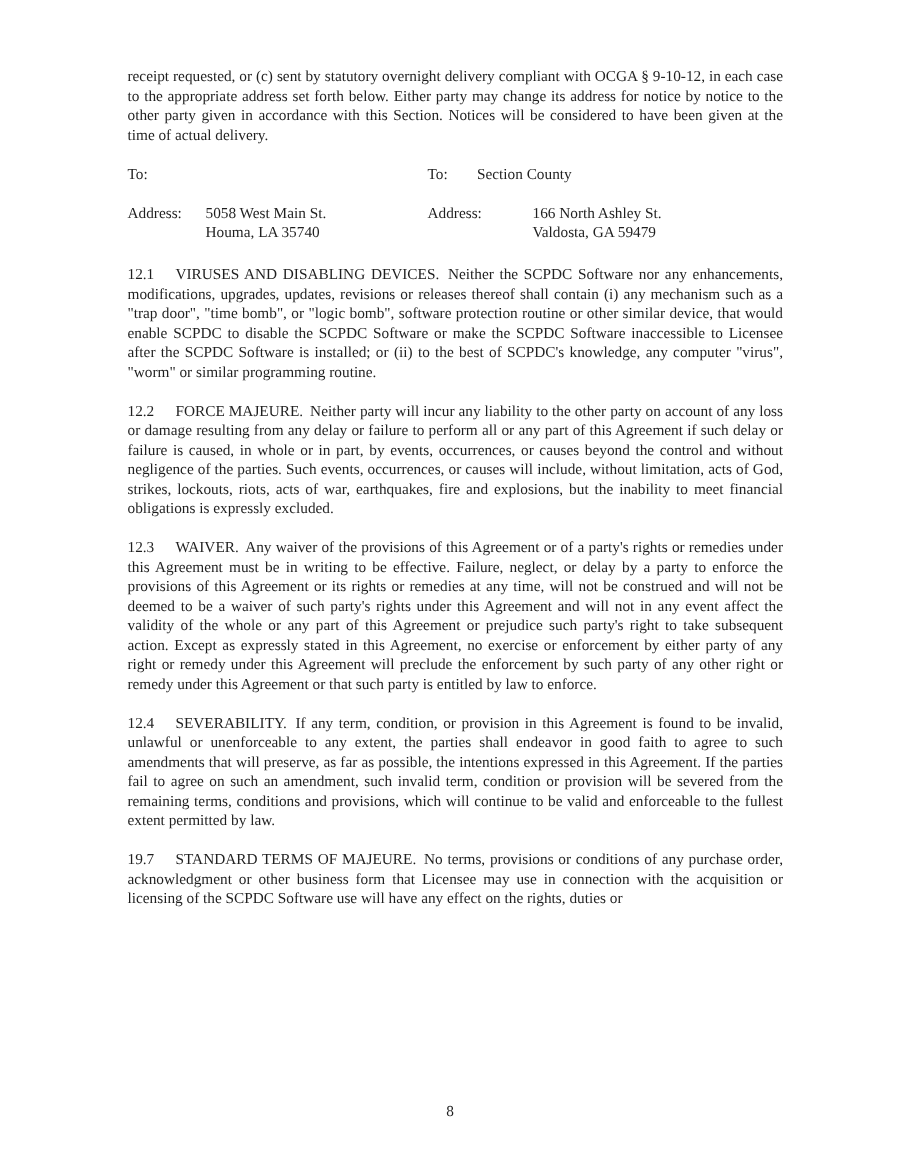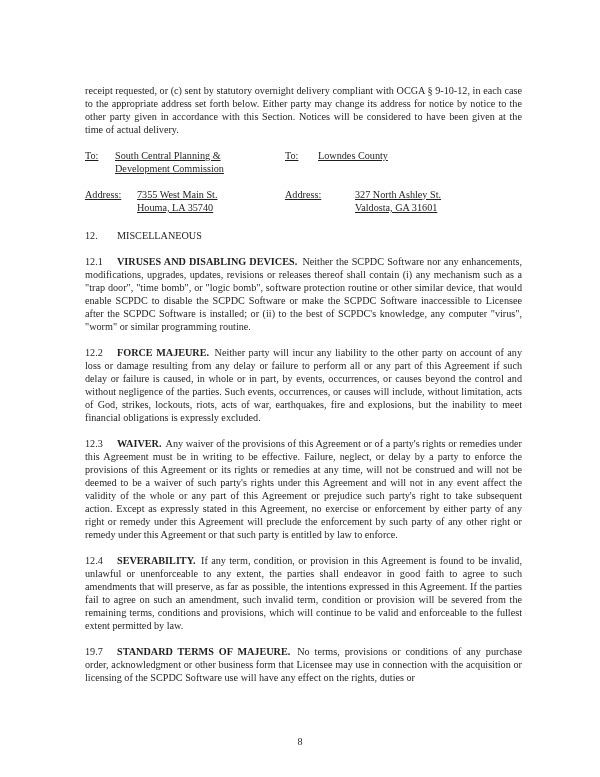--- a/index.html
+++ b/index.html
@@ -2,43 +2,42 @@
 <html><head>
 <meta charset="utf-8">
 <style>
   html, body { margin: 0; padding: 0; background: #ffffff; }
   .page {
     position: relative;
     width: 600px;
     height: 777px;
     box-sizing: border-box;
     background: #ffffff;
-    padding: 84px 78px 0 85px;
+    padding: 45px 78px 0 85px;
     font-family: "Liberation Serif", serif;
     font-size: 10.2px;
     line-height: 13px;
     color: #1f1f1f;
     overflow: hidden;
   }
   p.para {
     margin: 0 0 13px 0;
     text-align: justify;
   }
   .sec-num {
     display: inline-block;
     width: 32px;
   }
-  .sec-title { margin-right: 2px; font-weight: bold; }
+  .sec-title { margin-right: 2px; }
 
   .notices {
     display: grid;
     grid-template-columns: 200px 1fr;
     row-gap: 13px;
     margin: 0 0 15px 0;
-    text-decoration: underline;
   }
   .n-row { display: flex; align-items: flex-start; }
   .n-label { flex: 0 0 auto; }
   .to-left  .n-label { width: 30px; }
   .to-right .n-label { width: 33px; }
   .addr-left  .n-label { width: 52px; }
   .addr-right .n-label { width: 70px; }
   .n-value div { white-space: nowrap; }
 
   .page-num {
@@ -52,52 +51,47 @@
 <body>
 
 <div class="page">
 
   <p class="para">receipt requested, or (c) sent by statutory overnight delivery compliant with OCGA § 9-10-12, in each case to the appropriate address set forth below. Either party may change its address for notice by notice to the other party given in accordance with this Section. Notices will be considered to have been given at the time of actual delivery.</p>
 
   <div class="notices">
 
     <div class="n-row to-left">
       <span class="n-label">To:</span>
-      <div class="n-value">
-        <div>South Central Planning &amp;</div>
-        <div>Development Commission</div>
-      </div>
     </div>
 
     <div class="n-row to-right">
       <span class="n-label">To:</span>
       <div class="n-value">
-        <div>Lowndes County</div>
+        <div>Section County</div>
       </div>
     </div>
 
     <div class="n-row addr-left">
       <span class="n-label">Address:</span>
       <div class="n-value">
-        <div>7355 West Main St.</div>
+        <div>5058 West Main St.</div>
         <div>Houma, LA 35740</div>
       </div>
     </div>
 
     <div class="n-row addr-right">
       <span class="n-label">Address:</span>
       <div class="n-value">
-        <div>327 North Ashley St.</div>
-        <div>Valdosta, GA 31601</div>
+        <div>166 North Ashley St.</div>
+        <div>Valdosta, GA 59479</div>
       </div>
     </div>
 
   </div>
 
-  <p class="para"><span class="sec-num">12.</span><span>MISCELLANEOUS</span></p>
 
   <p class="para"><span class="sec-num">12.1</span><span class="sec-title">VIRUSES AND DISABLING DEVICES.</span> <span>Neither the SCPDC Software nor any enhancements, modifications, upgrades, updates, revisions or releases thereof shall contain (i) any mechanism such as a "trap door", "time bomb", or "logic bomb", software protection routine or other similar device, that would enable SCPDC to disable the SCPDC Software or make the SCPDC Software inaccessible to Licensee after the SCPDC Software is installed; or (ii) to the best of SCPDC's knowledge, any computer "virus", "worm" or similar programming routine.</span></p>
 
   <p class="para"><span class="sec-num">12.2</span><span class="sec-title">FORCE MAJEURE.</span> <span>Neither party will incur any liability to the other party on account of any loss or damage resulting from any delay or failure to perform all or any part of this Agreement if such delay or failure is caused, in whole or in part, by events, occurrences, or causes beyond the control and without negligence of the parties. Such events, occurrences, or causes will include, without limitation, acts of God, strikes, lockouts, riots, acts of war, earthquakes, fire and explosions, but the inability to meet financial obligations is expressly excluded.</span></p>
 
   <p class="para"><span class="sec-num">12.3</span><span class="sec-title">WAIVER.</span> <span>Any waiver of the provisions of this Agreement or of a party's rights or remedies under this Agreement must be in writing to be effective. Failure, neglect, or delay by a party to enforce the provisions of this Agreement or its rights or remedies at any time, will not be construed and will not be deemed to be a waiver of such party's rights under this Agreement and will not in any event affect the validity of the whole or any part of this Agreement or prejudice such party's right to take subsequent action. Except as expressly stated in this Agreement, no exercise or enforcement by either party of any right or remedy under this Agreement will preclude the enforcement by such party of any other right or remedy under this Agreement or that such party is entitled by law to enforce.</span></p>
 
   <p class="para"><span class="sec-num">12.4</span><span class="sec-title">SEVERABILITY.</span> <span>If any term, condition, or provision in this Agreement is found to be invalid, unlawful or unenforceable to any extent, the parties shall endeavor in good faith to agree to such amendments that will preserve, as far as possible, the intentions expressed in this Agreement. If the parties fail to agree on such an amendment, such invalid term, condition or provision will be severed from the remaining terms, conditions and provisions, which will continue to be valid and enforceable to the fullest extent permitted by law.</span></p>
 
   <p class="para"><span class="sec-num">19.7</span><span class="sec-title">STANDARD TERMS OF MAJEURE.</span> <span>No terms, provisions or conditions of any purchase order, acknowledgment or other business form that Licensee may use in connection with the acquisition or licensing of the SCPDC Software use will have any effect on the rights, duties or</span></p>

